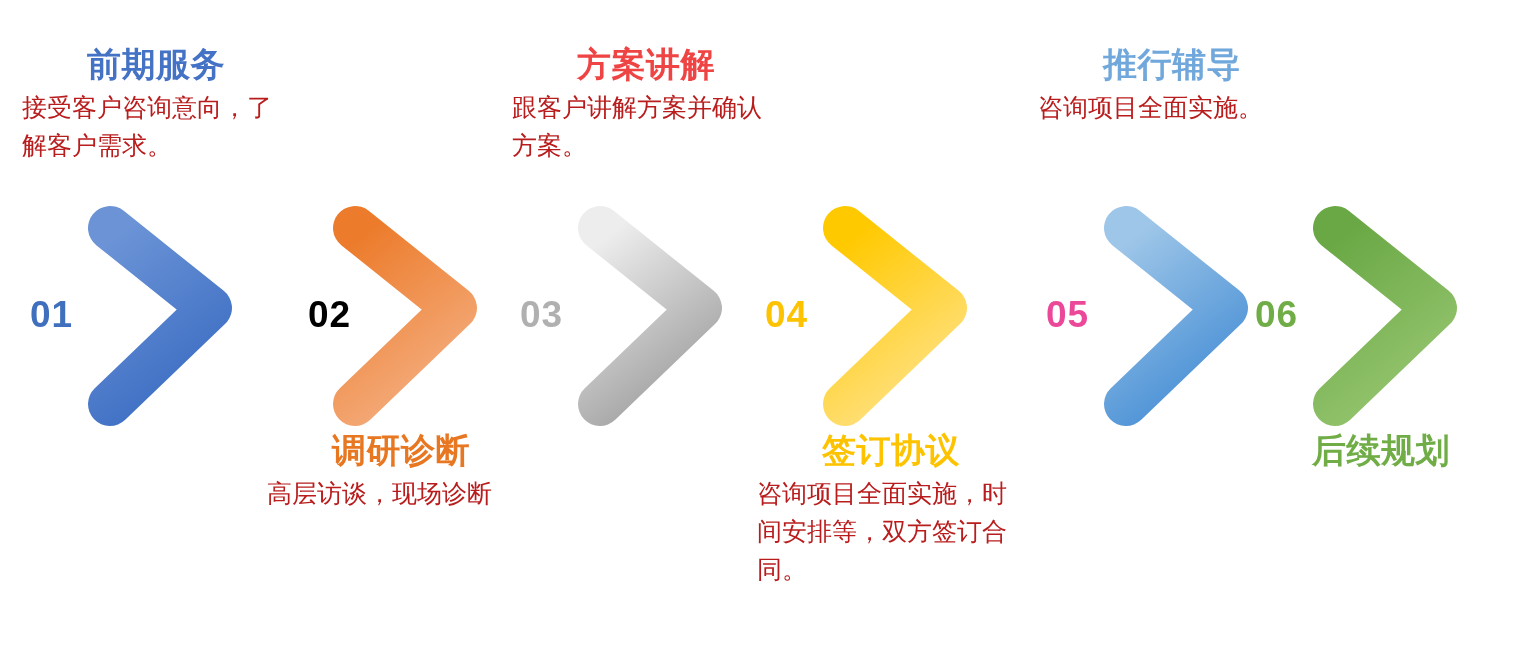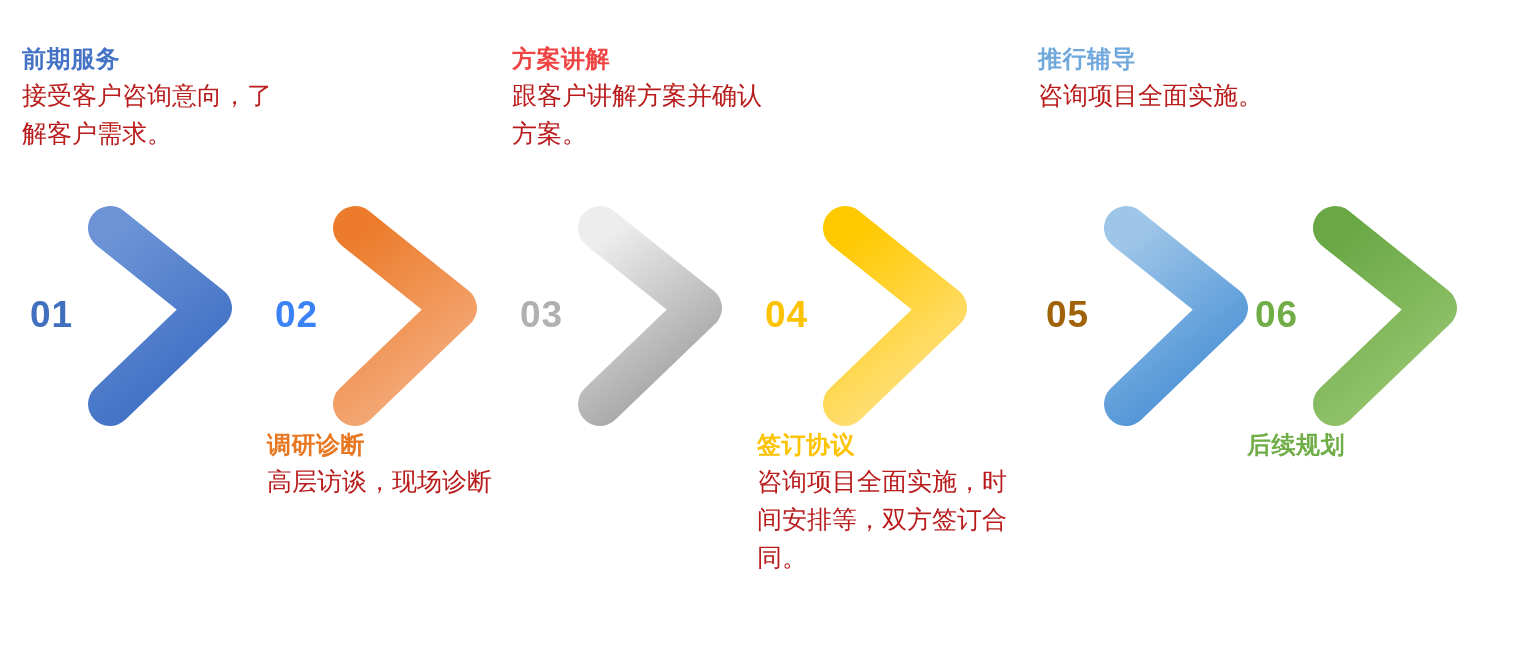--- a/index.html
+++ b/index.html
@@ -31,26 +31,27 @@
   
   .text-block {
     position: absolute;
     left: 0;
     width: 268px;
   }
   .text-block.above { top: 44px; }
   .text-block.below { top: 430px; }
 
   .step-title {
-    font-size: 24px;
+    font-size: 34px;
     font-weight: bold;
     line-height: 1.22;
     margin: 0 0 6px 0;
     letter-spacing: 0.5px;
     white-space: nowrap;
+    text-align: center;
   }
   .step-desc {
     font-size: 25px;
     line-height: 1.52;
     color: #b91c1c;
     margin: 0;
     font-weight: 400;
     font-family: Liberation Mono, monospace;
   }
   .step-desc:empty { display: none; }
@@ -109,21 +110,21 @@
           </svg>
         </div>
       </div>
     </div>
     <div class="step" style="left: 267px;">
       <div class="text-block below">
         <div class="step-title" style="color: rgb(232, 119, 34);">调研诊断</div>
         <div class="step-desc">高层访谈，现场诊断</div>
       </div>
       <div class="chevron-row">
-        <div class="step-number" style="color: #3b82f6;">02</div>
+        <div class="step-number" style="color: #000000; margin-left: 33px;">02</div>
         <div class="chevron">
           <svg viewBox="0 0 140 196" xmlns="http://www.w3.org/2000/svg" aria-hidden="true">
             <defs>
               <linearGradient id="grad1" x1="0.18" y1="0" x2="0.62" y2="1">
                 <stop offset="0%" stop-color="#ec7c2c"></stop>
                 <stop offset="100%" stop-color="#f4ab7b"></stop>
               </linearGradient>
             </defs>
             <path d="M 22 10 L 122 90 L 22 186" fill="none" stroke="url(#grad1)" stroke-width="44" stroke-linecap="round" stroke-linejoin="round"></path>
           </svg>
@@ -169,21 +170,21 @@
           </svg>
         </div>
       </div>
     </div>
     <div class="step" style="left: 1002px; margin-left: 36px;">
       <div class="text-block above">
         <div class="step-title" style="color: rgb(112, 168, 220);">推行辅导</div>
         <div class="step-desc">咨询项目全面实施。</div>
       </div>
       <div class="chevron-row">
-        <div class="step-number" style="color: #a16207;">05</div>
+        <div class="step-number" style="color: #ec4899;">05</div>
         <div class="chevron">
           <svg viewBox="0 0 140 196" xmlns="http://www.w3.org/2000/svg" aria-hidden="true">
             <defs>
               <linearGradient id="grad4" x1="0.18" y1="0" x2="0.62" y2="1">
                 <stop offset="0%" stop-color="#9ec6e8"></stop>
                 <stop offset="100%" stop-color="#4b91d6"></stop>
               </linearGradient>
             </defs>
             <path d="M 22 10 L 122 90 L 22 186" fill="none" stroke="url(#grad4)" stroke-width="44" stroke-linecap="round" stroke-linejoin="round"></path>
           </svg>

